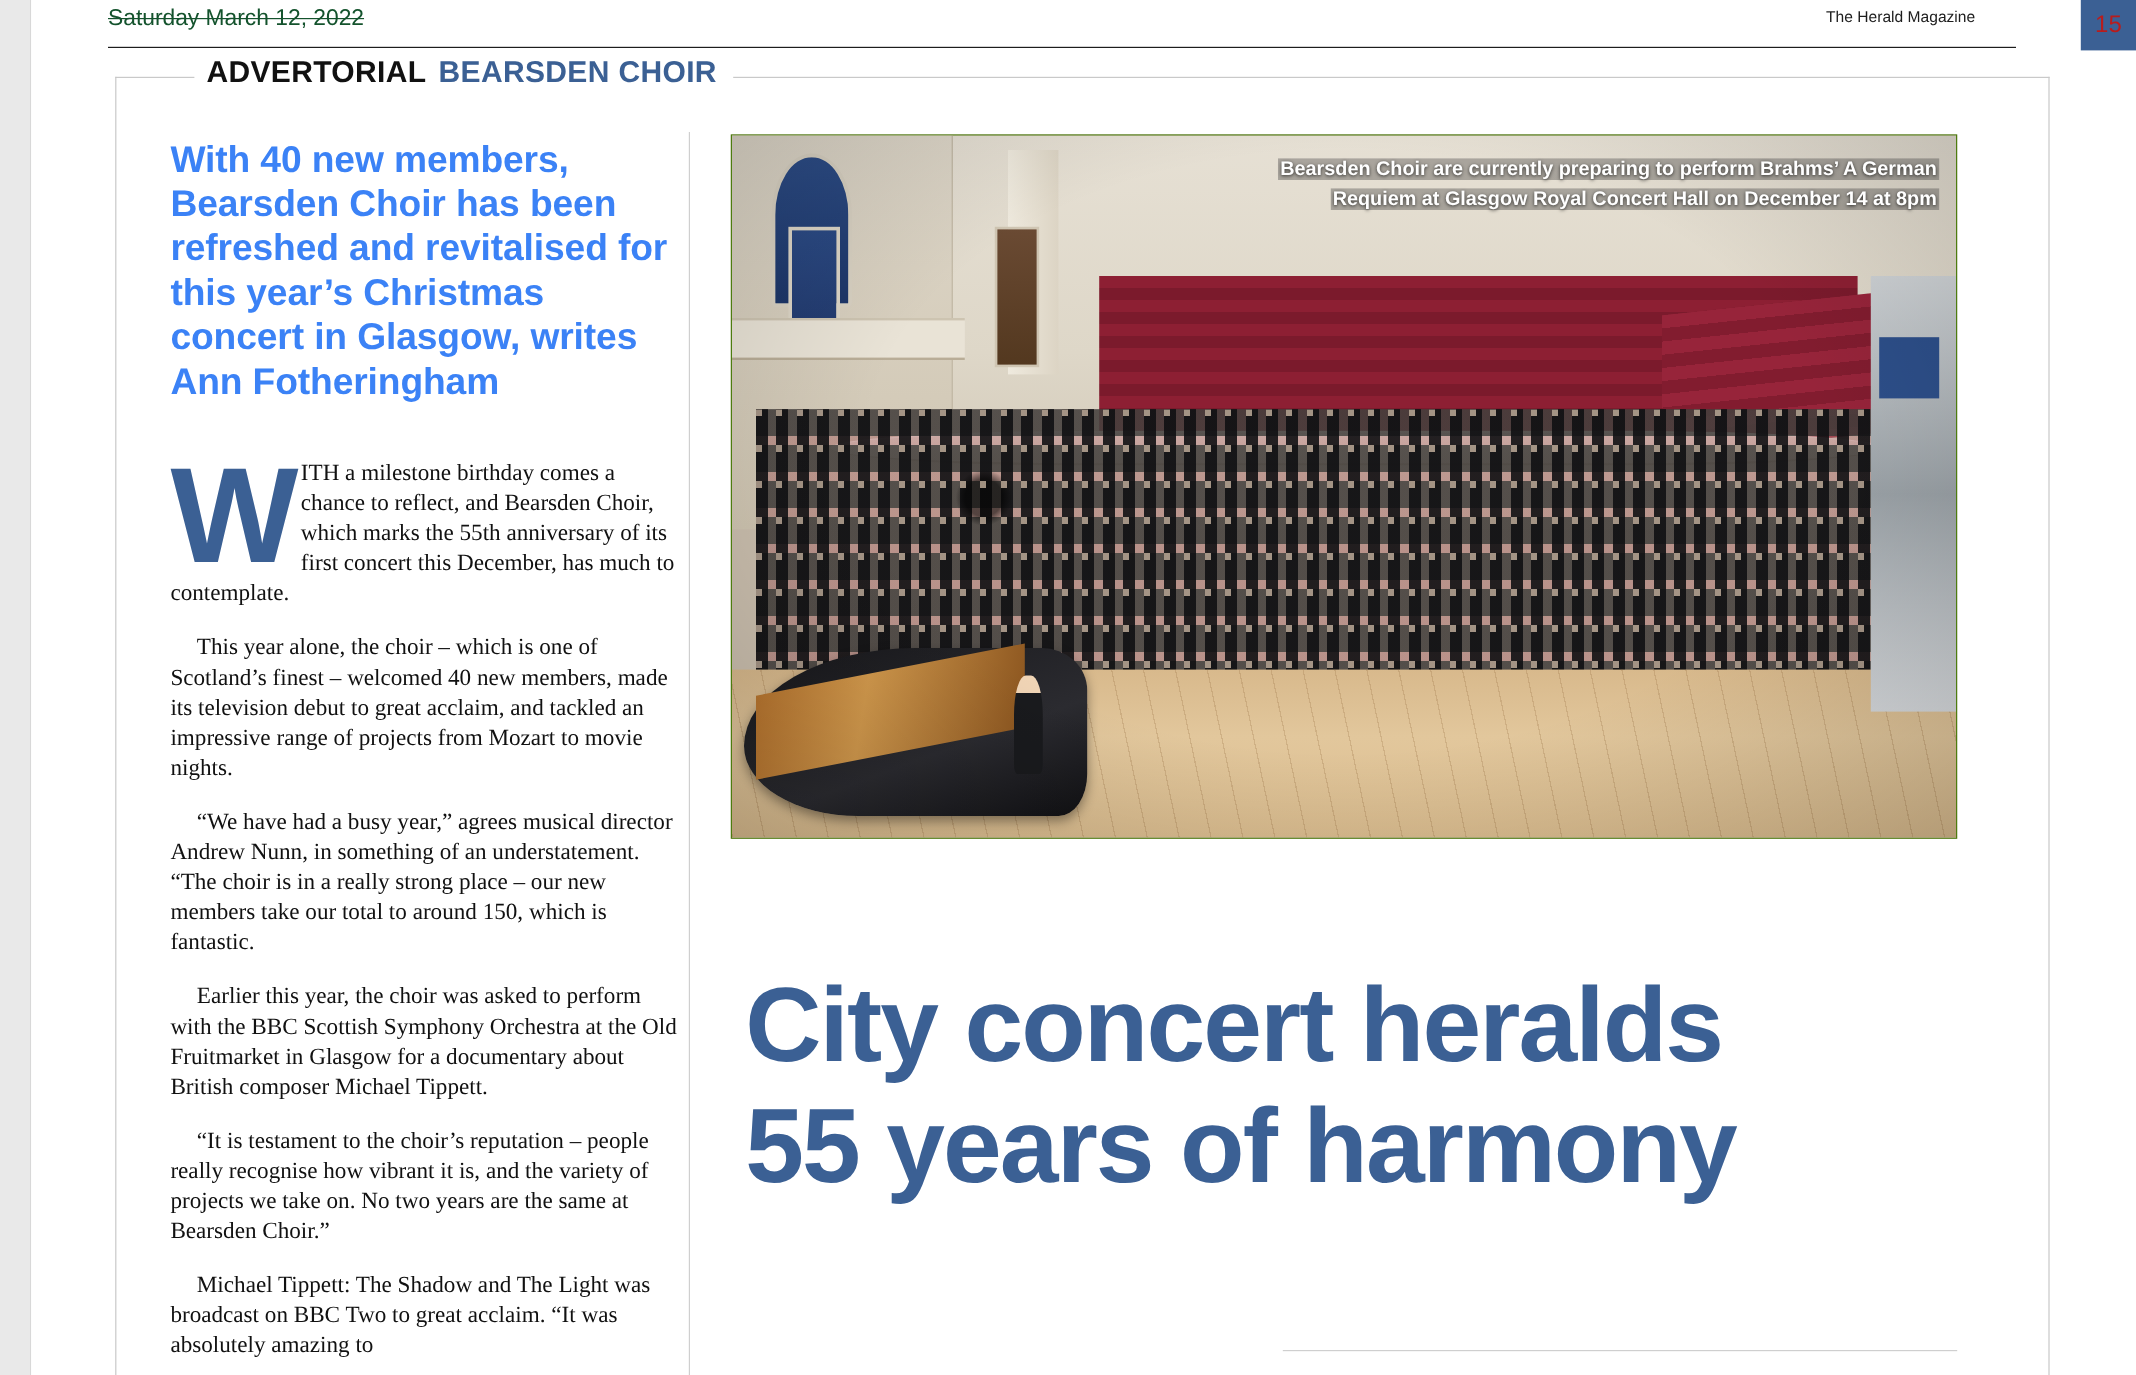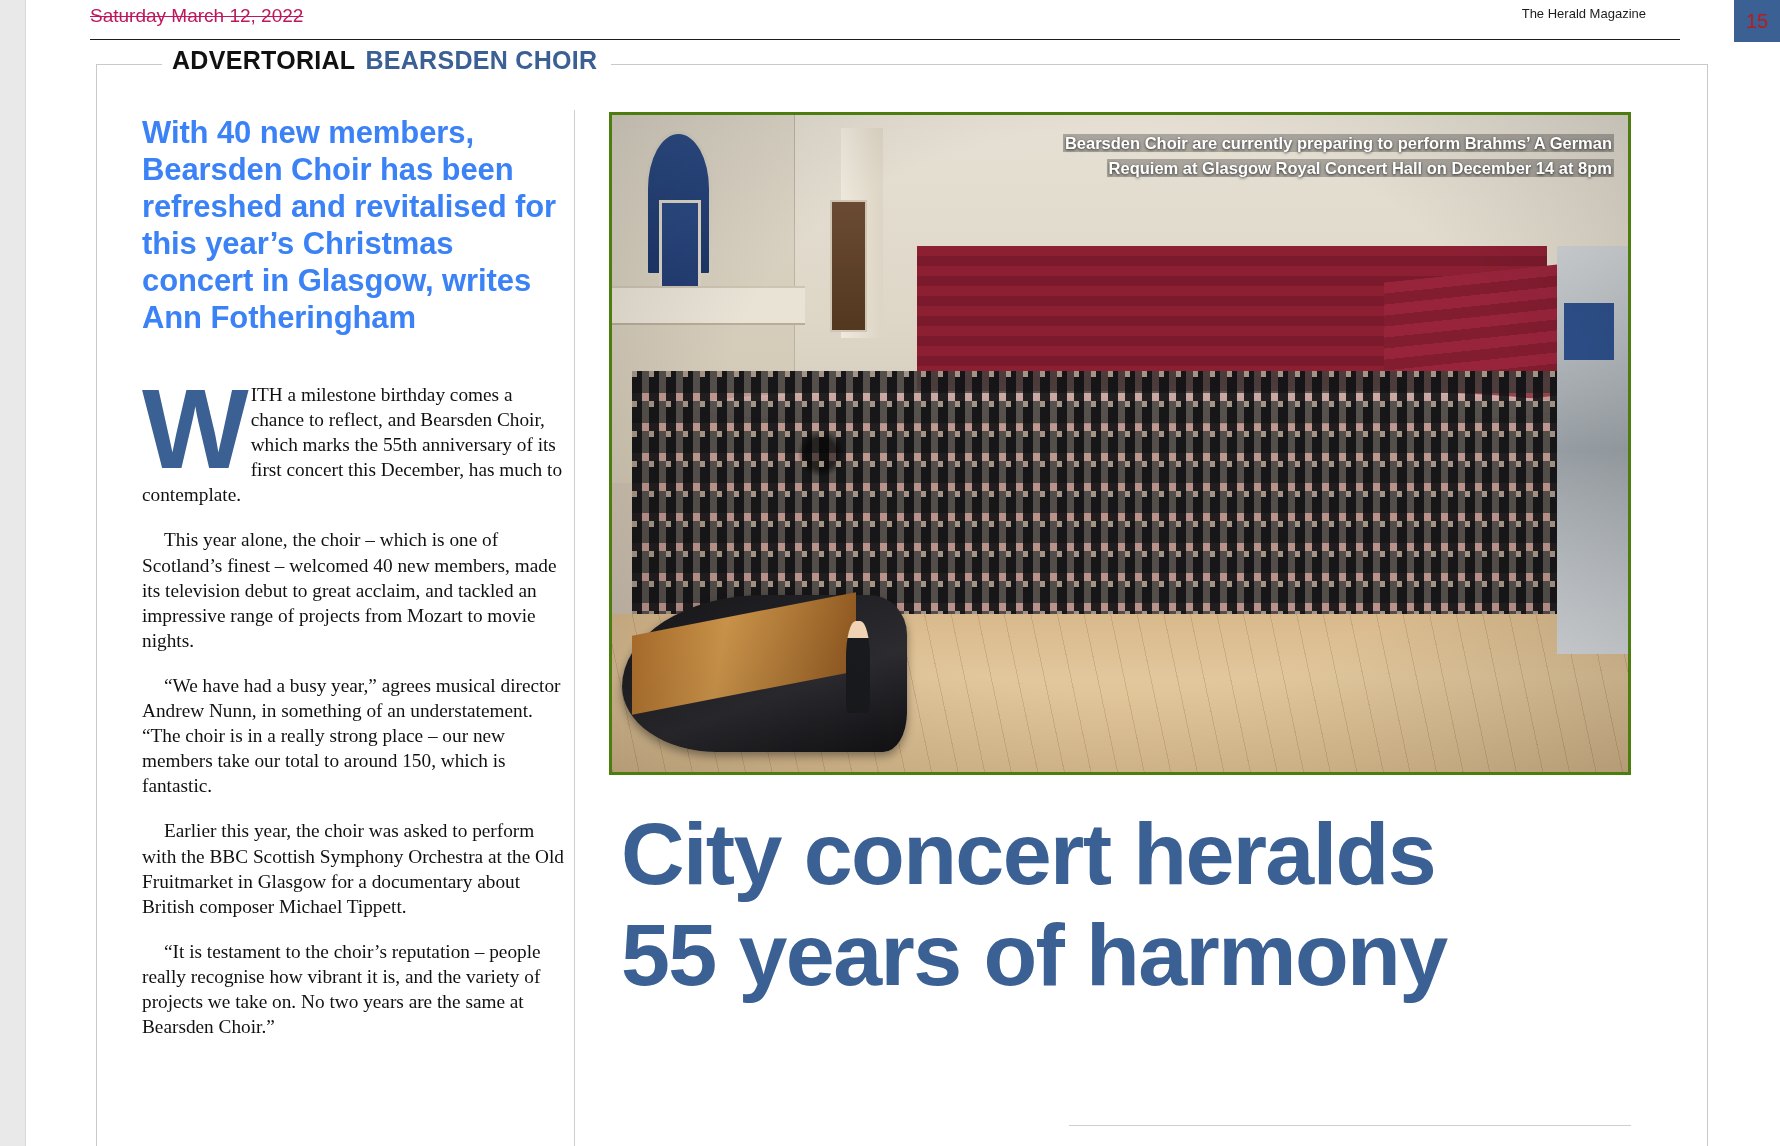--- a/index.html
+++ b/index.html
@@ -33,21 +33,21 @@
   .masthead {
     position: absolute;
     left: 0; top: 0;
     width: 1754px; height: 40px;
   }
   .masthead-date {
     position: absolute;
     left: 64px; top: 5px;
     font-family: "Liberation Sans", sans-serif;
     font-size: 19px;
-    color: #be185d;
+    color: #14532d;
     text-decoration: line-through;
     text-decoration-thickness: 1px;
   }
   .masthead-title {
     position: absolute;
     right: 134px; top: 6px;
     font-family: "Liberation Sans", sans-serif;
     font-size: 13px;
     color: #1d1d1d;
   }
@@ -142,22 +142,22 @@
     position: absolute;
     left: 548px; top: 110px;
     width: 1px; height: 1036px;
     background: #cfcfcf;
   }
 
   
   .photo {
     position: absolute;
     left: 583px; top: 112px;
-    width: 1022px; height: 663px;
-    border: 3px solid #4d7c0f;
+    width: 1022px; height: 587px;
+    border: 1px solid #4d7c0f;
     overflow: hidden;
     background: #cbbfae;
   }
   
   .ph-wall {
     position: absolute; left: 0; top: 0; width: 100%; height: 56%;
     background: linear-gradient(180deg,#e6e0d4 0%, #ded7c8 55%, #cfc6b4 100%);
   }
   .ph-wall-panel {
     position: absolute; left: 0; top: 0; width: 18%; height: 56%;
@@ -335,20 +335,21 @@
   <div class="col-left">
     <div class="standfirst">With 40 new members, Bearsden Choir has been refreshed and revitalised for this year’s Christmas concert in Glasgow, writes Ann Fotheringham</div>
 
     <div class="body-copy">
       <span class="dropcap">W</span>
       <p>ITH a milestone birthday comes a chance to reflect, and Bearsden Choir, which marks the 55th anniversary of its first concert this December, has much to contemplate.</p>
       <p>This year alone, the choir – which is one of Scotland’s finest – welcomed 40 new members, made its television debut to great acclaim, and tackled an impressive range of projects from Mozart to movie nights.</p>
       <p>“We have had a busy year,” agrees musical director Andrew Nunn, in something of an understatement. “The choir is in a really strong place – our new members take our total to around 150, which is fantastic.</p>
       <p>Earlier this year, the choir was asked to perform with the BBC Scottish Symphony Orchestra at the Old Fruitmarket in Glasgow for a documentary about British composer Michael Tippett.</p>
       <p>“It is testament to the choir’s reputation – people really recognise how vibrant it is, and the variety of projects we take on. No two years are the same at Bearsden Choir.”</p>
+      <p>Michael Tippett: The Shadow and The Light was broadcast on BBC Two to great acclaim. “It was absolutely amazing to</p>
     </div>
   </div>
 
   <div class="col-rule"></div>
 
   <div class="photo">
     <div class="ph-wall"></div>
     <div class="ph-wall-panel"></div>
     <div class="ph-window"></div>
     <div class="ph-window2"></div>

